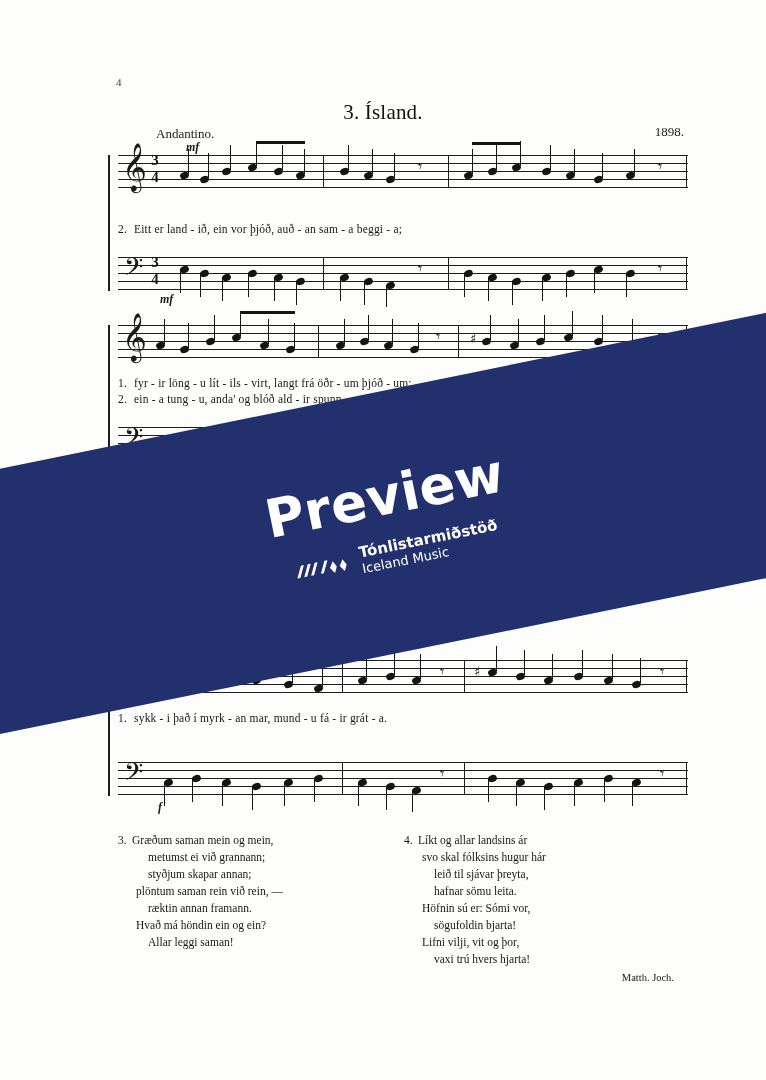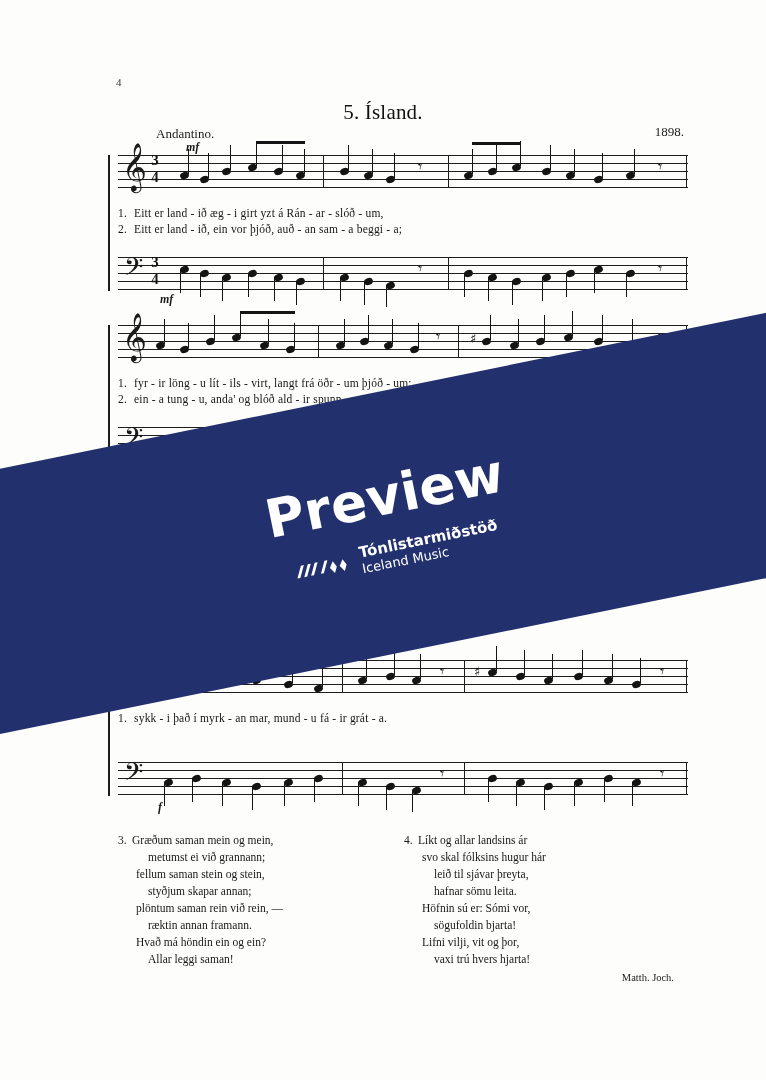--- a/index.html
+++ b/index.html
@@ -248,21 +248,21 @@
   .brandtext .b2 { font-size: 13px; font-weight: normal; }
 </style>
 </head>
 <body>
 
 <div class="page">
 
   <div class="sheet">
 
     <div class="page-number">4</div>
-    <div class="title">5. Ísland.</div>
+    <div class="title">3. Ísland.</div>
     <div class="year">1898.</div>
     <div class="tempo">Andantino.</div>
 
     <div class="dyn" style="left:186px; top:140px;">mf</div>
     <div class="dyn" style="left:160px; top:292px;">mf</div>
     <div class="dyn" style="left:158px; top:800px;">f</div>
 
     <div class="system" style="top:155px;">
       <div class="brace" style="top:0px; height:136px;"></div>
 
@@ -311,23 +311,20 @@
         <div class="nh" style="left:448px; top:17px;"></div>
           <div class="stem" style="left:456px; top:-6px; height:25px;"></div>
         <div class="nh" style="left:476px; top:21px;"></div>
           <div class="stem" style="left:484px; top:-2px; height:25px;"></div>
         <div class="nh" style="left:508px; top:17px;"></div>
           <div class="stem" style="left:516px; top:-6px; height:25px;"></div>
         <div class="rest" style="left:540px; top:2px;">𝄾</div>
         <div class="barline end" style="left:568px;"></div>
       </div>
 
-      <div class="lyricline" style="left:0px; top:52px;">
-        <span class="vn">1.</span><span>Eitt  er  land - ið    æg - i   girt          yzt   á  Rán - ar - slóð - um,</span>
-      </div>
       <div class="lyricline" style="left:0px; top:68px;">
         <span class="vn">2.</span><span>Eitt  er  land - ið,   ein  vor þjóð,         auð - an sam - a  beggi - a;</span>
       </div>
 
       <div class="staff" style="margin-top:68px;">
         <div class="ln"></div>
           <div class="ln"></div>
           <div class="ln"></div>
           <div class="ln"></div>
           <div class="ln"></div>
@@ -572,21 +569,20 @@
           <div class="stem" style="left:514px; top:20px; height:24px;"></div>
         <div class="rest" style="left:542px; top:2px;">𝄾</div>
         <div class="barline end" style="left:568px;"></div>
       </div>
     </div>
 
     <div class="verses">
       <div class="verse">
         <div class="l"><span class="vhead">3.</span><span>Græðum saman mein og mein,</span></div>
         <div class="l ind2"><span>metumst ei við grannann;</span></div>
-        <div class="l ind"><span>fellum saman stein og stein,</span></div>
         <div class="l ind2"><span>styðjum skapar annan;</span></div>
         <div class="l ind"><span>plöntum saman rein við rein, —</span></div>
         <div class="l ind2"><span>ræktin annan framann.</span></div>
         <div class="l ind"><span>Hvað má höndin ein og ein?</span></div>
         <div class="l ind2"><span>Allar leggi saman!</span></div>
       </div>
       <div class="verse">
         <div class="l"><span class="vhead">4.</span><span>Líkt og allar landsins ár</span></div>
         <div class="l ind"><span>svo skal fólksins hugur hár</span></div>
         <div class="l ind2"><span>leið til sjávar þreyta,</span></div>

